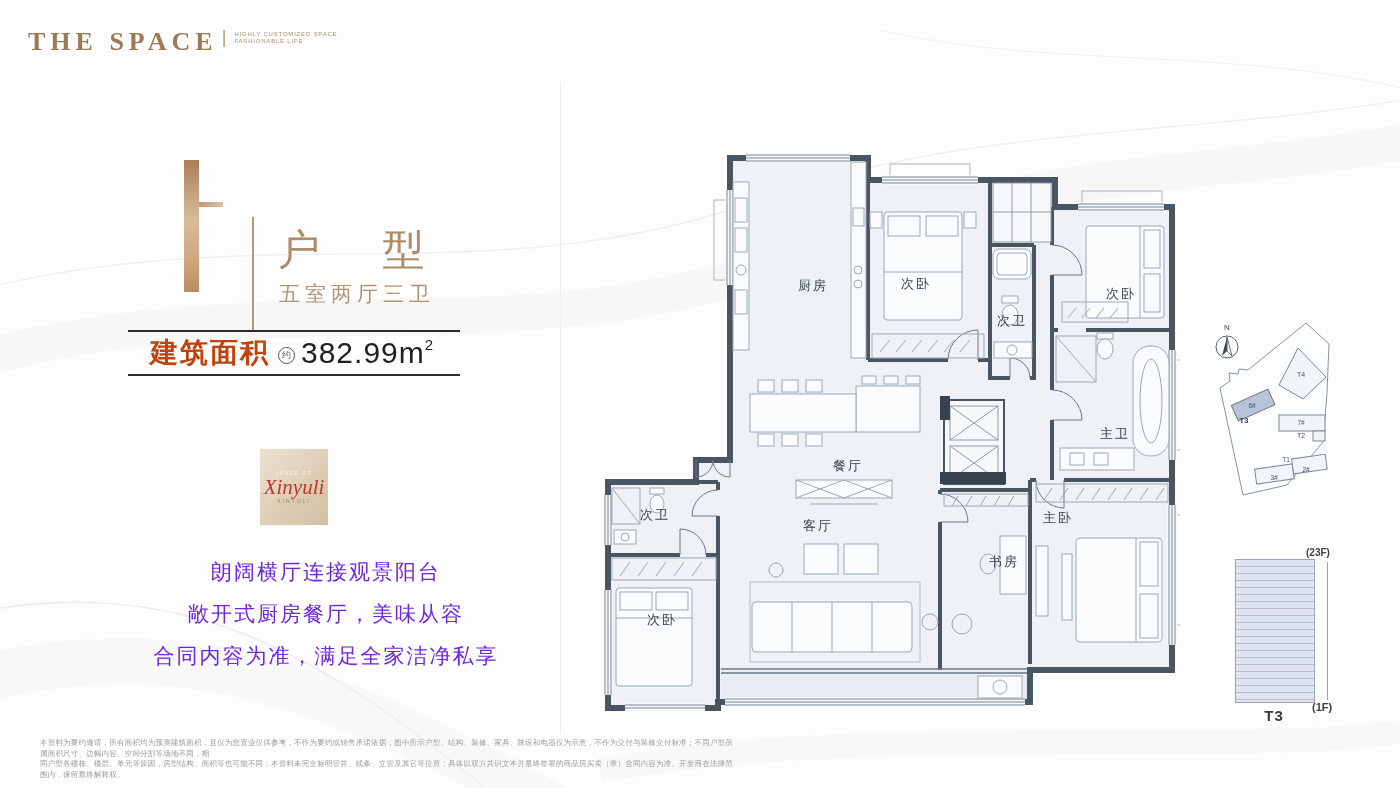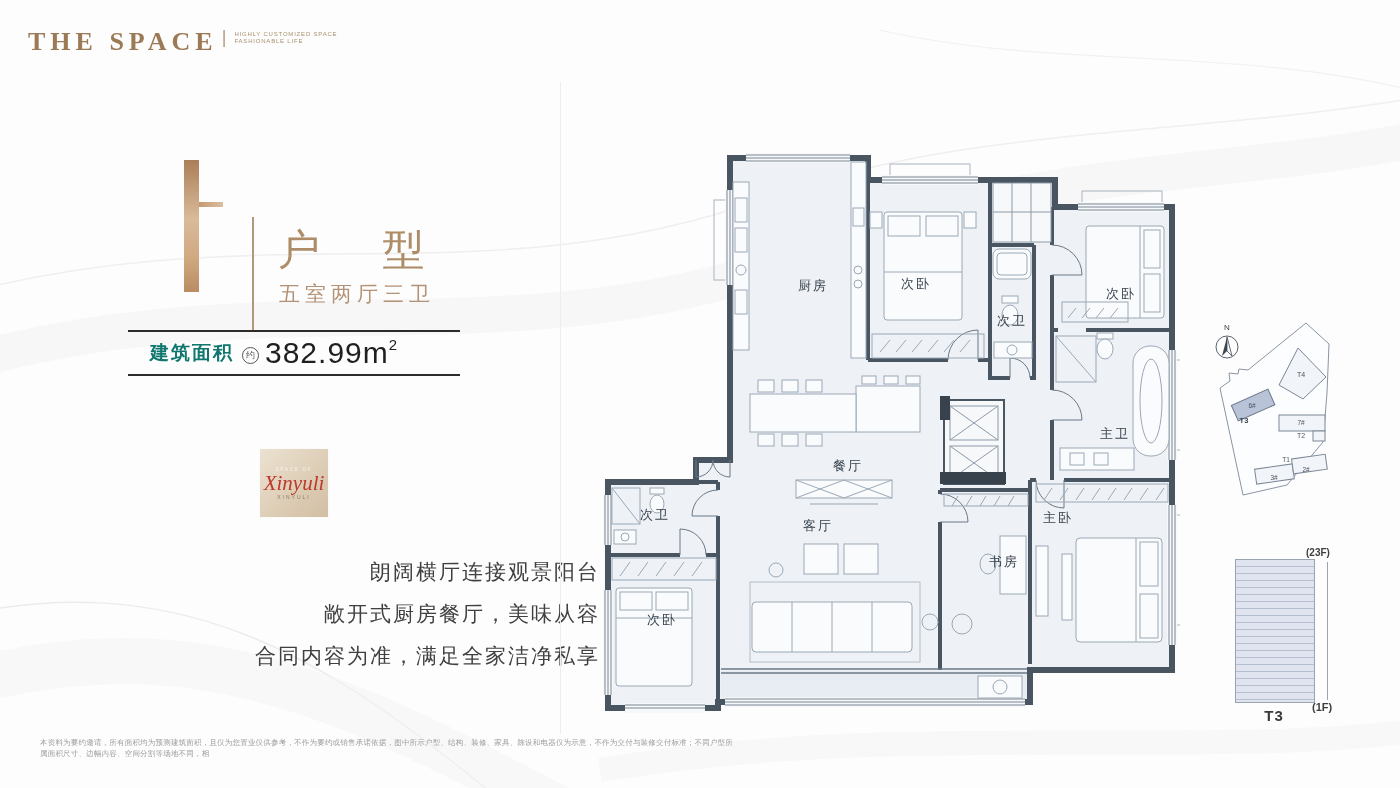--- a/index.html
+++ b/index.html
@@ -22,35 +22,35 @@
   #f-stem{left:184px;top:160px;width:15px;height:132px;
           background:linear-gradient(180deg,#ab7e58 0%,#d9bb9a 45%,#cfa87f 75%,#b98c63 100%);}
   #f-arm{left:199px;top:202px;width:24px;height:5px;background:linear-gradient(90deg,#c49a72,#d9bfa0);}
   #f-divider{left:252px;top:217px;width:2px;height:113px;background:#b3977a;}
   #unit-type{left:278px;top:222px;font-family:"Liberation Serif",serif;font-size:42px;color:#ae8c68;letter-spacing:26px;white-space:nowrap;}
   #unit-layout{left:279px;top:280px;font-size:21px;color:#b39376;letter-spacing:5px;font-family:Liberation Sans, sans-serif;}
 
   
   #area-strip{left:128px;top:330px;width:332px;border-top:2px solid #2c2c2c;border-bottom:2px solid #2c2c2c;
               height:42px;display:flex;align-items:center;}
-  #area-strip .lbl{font-size:19px;font-weight:bold;color:#0f766e;letter-spacing:2px;margin-left:22px;}
+  #area-strip .lbl{font-size:28px;font-weight:bold;color:#c2410c;letter-spacing:2px;margin-left:22px;}
   #area-strip .approx{width:15px;height:15px;border:1px solid #555;border-radius:50%;font-size:9px;color:#555;
                       display:flex;align-items:center;justify-content:center;margin:4px 6px 0 8px;}
   #area-strip .val{font-size:30px;color:#1f1f1f;letter-spacing:1px;}
   #area-strip .sup{font-size:15px;color:#1f1f1f;vertical-align:super;position:relative;top:-9px;}
 
   
-  #seal{left:260px;top:449px;width:68px;height:68px;background:linear-gradient(135deg,#ece2d2,#dcccb4 60%,#d2bfa4);
+  #seal{left:260px;top:449px;width:68px;height:76px;background:linear-gradient(135deg,#ece2d2,#dcccb4 60%,#d2bfa4);
         display:flex;flex-direction:column;align-items:center;justify-content:center;box-shadow:0 0 1px rgba(0,0,0,.08);}
   #seal .t{font-size:5px;letter-spacing:1.5px;color:#f6f1e8;}
   #seal .s{font-family:"Liberation Serif",serif;font-style:italic;font-size:21px;color:#bc392c;line-height:20px;margin:1px 0;}
   #seal .b{font-size:5px;letter-spacing:2px;color:#8d7c64;}
 
   
-  #features{left:20px;top:551px;width:580px;text-align:right;color:#404040;}
+  #features{left:36px;top:551px;width:580px;text-align:center;color:#6d28d9;}
   #features div{font-size:21px;letter-spacing:2px;line-height:42px;font-weight:500;}
 
   
   #vline{left:560px;top:82px;width:1px;height:652px;background:#ededed;}
 
   
   #disclaimer{left:40px;top:738px;width:695px;color:#9b9b9b;font-size:7.5px;line-height:10.5px;letter-spacing:.2px;}
 
   
   #tower-rect{left:1235px;top:559px;width:78px;height:142px;border:1px solid #9aa3b2;
@@ -363,15 +363,16 @@
   </svg>
 
   <div id="tower-rect" class="abs"></div>
   <div id="tower-line" class="abs"></div>
   <div id="tower-topfloor" class="abs">(23F)</div>
   <div id="tower-bottomfloor" class="abs">(1F)</div>
   <div id="tower-name" class="abs">T3</div>
 
   <div id="disclaimer" class="abs">
     <div>本资料为要约邀请，所有面积均为预测建筑面积，且仅为您置业仅供参考，不作为要约或销售承诺依据，图中所示户型、结构、装修、家具、陈设和电器仅为示意，不作为交付与装修交付标准；不同户型所属面积尺寸、边幅内容、空间分割等场地不同，相</div>
+    <div>同户型各楼栋、楼层、单元等原因，房型结构、面积等也可能不同；本资料未完全标明管井、线条、立管及其它等位置；具体以双方共识文本并最终签署的商品房买卖（章）合同内容为准。开发商在法律范围内，保留最终解释权。</div>
   </div>
 
 </div>
 
 </body></html>

